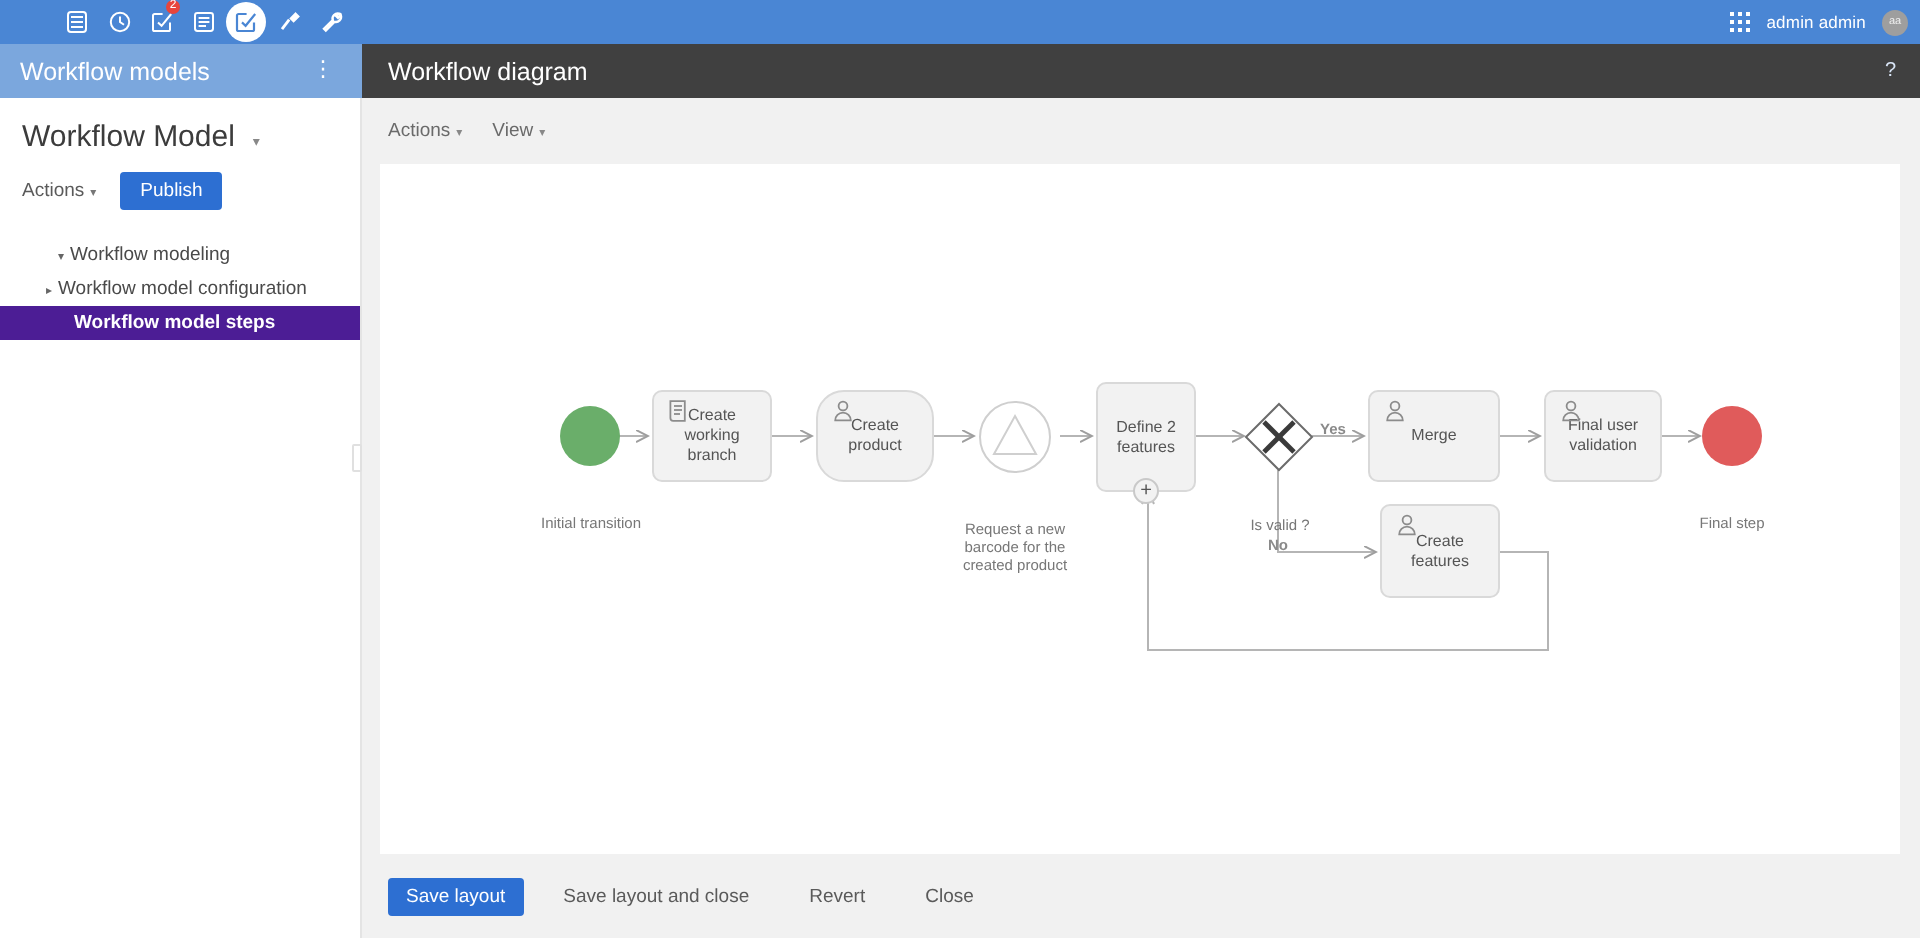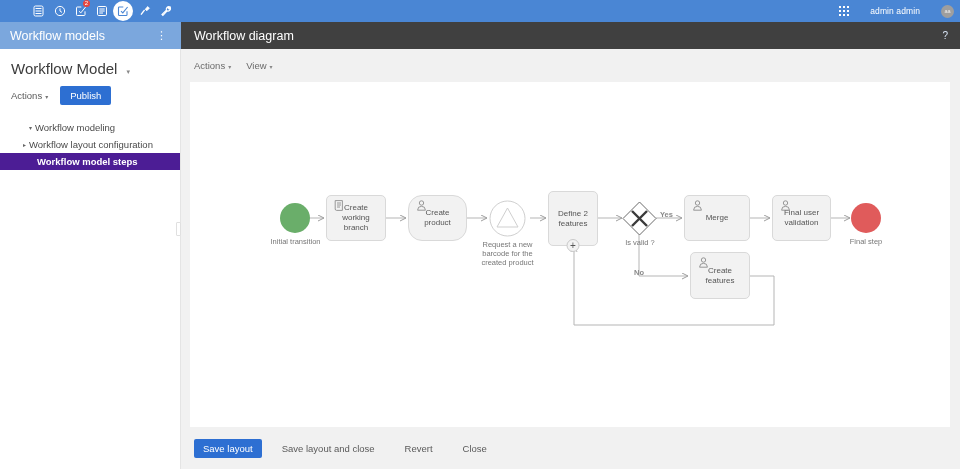--- a/index.html
+++ b/index.html
@@ -35,21 +35,21 @@
   .badge {
     position: absolute; top: 0px; right: 1px;
     background: #e8453c; color: #fff;
     font-size: 6px; line-height: 7px;
     min-width: 7px; height: 7px; border-radius: 4px;
     text-align: center; font-family: "Liberation Sans", sans-serif;
     padding: 0 1px;
   }
   #app-bar-right {
     margin-left: auto; margin-right: 6px;
-    display: flex; align-items: center; gap: 21px;
+    display: flex; align-items: center; gap: 8px;
   }
   #grid-icon { cursor: pointer; display: flex; }
   #user-name {
     color: #ffffff; font-size: 8.5px; letter-spacing: .1px;
   }
   #avatar {
     width: 13px; height: 13px; border-radius: 50%;
     background: #9e9e9e; color: #efefef;
     font-size: 5.5px; line-height: 13px; text-align: center;
   }
@@ -175,21 +175,21 @@
     position: absolute; left: 50%; bottom: -7px; transform: translateX(-50%);
     width: 13px; height: 13px; border-radius: 50%;
     background: #f2f2f2; border: 1px solid #c9c9c9;
     color: #555; font-size: 10px; line-height: 11px; text-align: center;
   }
   .evt-circle {
     position: absolute; border-radius: 50%;
   }
   .evt-label {
     position: absolute; font-size: 7.5px; color: #777; text-align: center;
-    white-space: pre-line; line-height: 9px;
+    white-space: pre-line; line-height: 9px; margin-top: 20px;
   }
   .flowtext {
     position: absolute; font-size: 7.5px; color: #8a8a8a; font-weight: bold;
   }
   svg.edges { position: absolute; left: 0; top: 0; pointer-events: none; }
 </style>
 </head>
 <body>
 
 <div id="app-bar">
@@ -309,21 +309,21 @@
     <button class="btn-primary">Publish</button>
   </div>
 
   <div id="tree">
     <div class="tree-row tree-l1">
       <span class="tw">▾</span>
       <span>Workflow modeling</span>
     </div>
     <div class="tree-row tree-l2">
       <span class="tw">▸</span>
-      <span>Workflow layout configuration</span>
+      <span>Workflow model configuration</span>
     </div>
     <div class="tree-row tree-l3 selected">
       <span class="tw"></span>
       <span>Workflow model steps</span>
     </div>
   </div>
 </div>
 
 <div id="splitter"></div>
 

